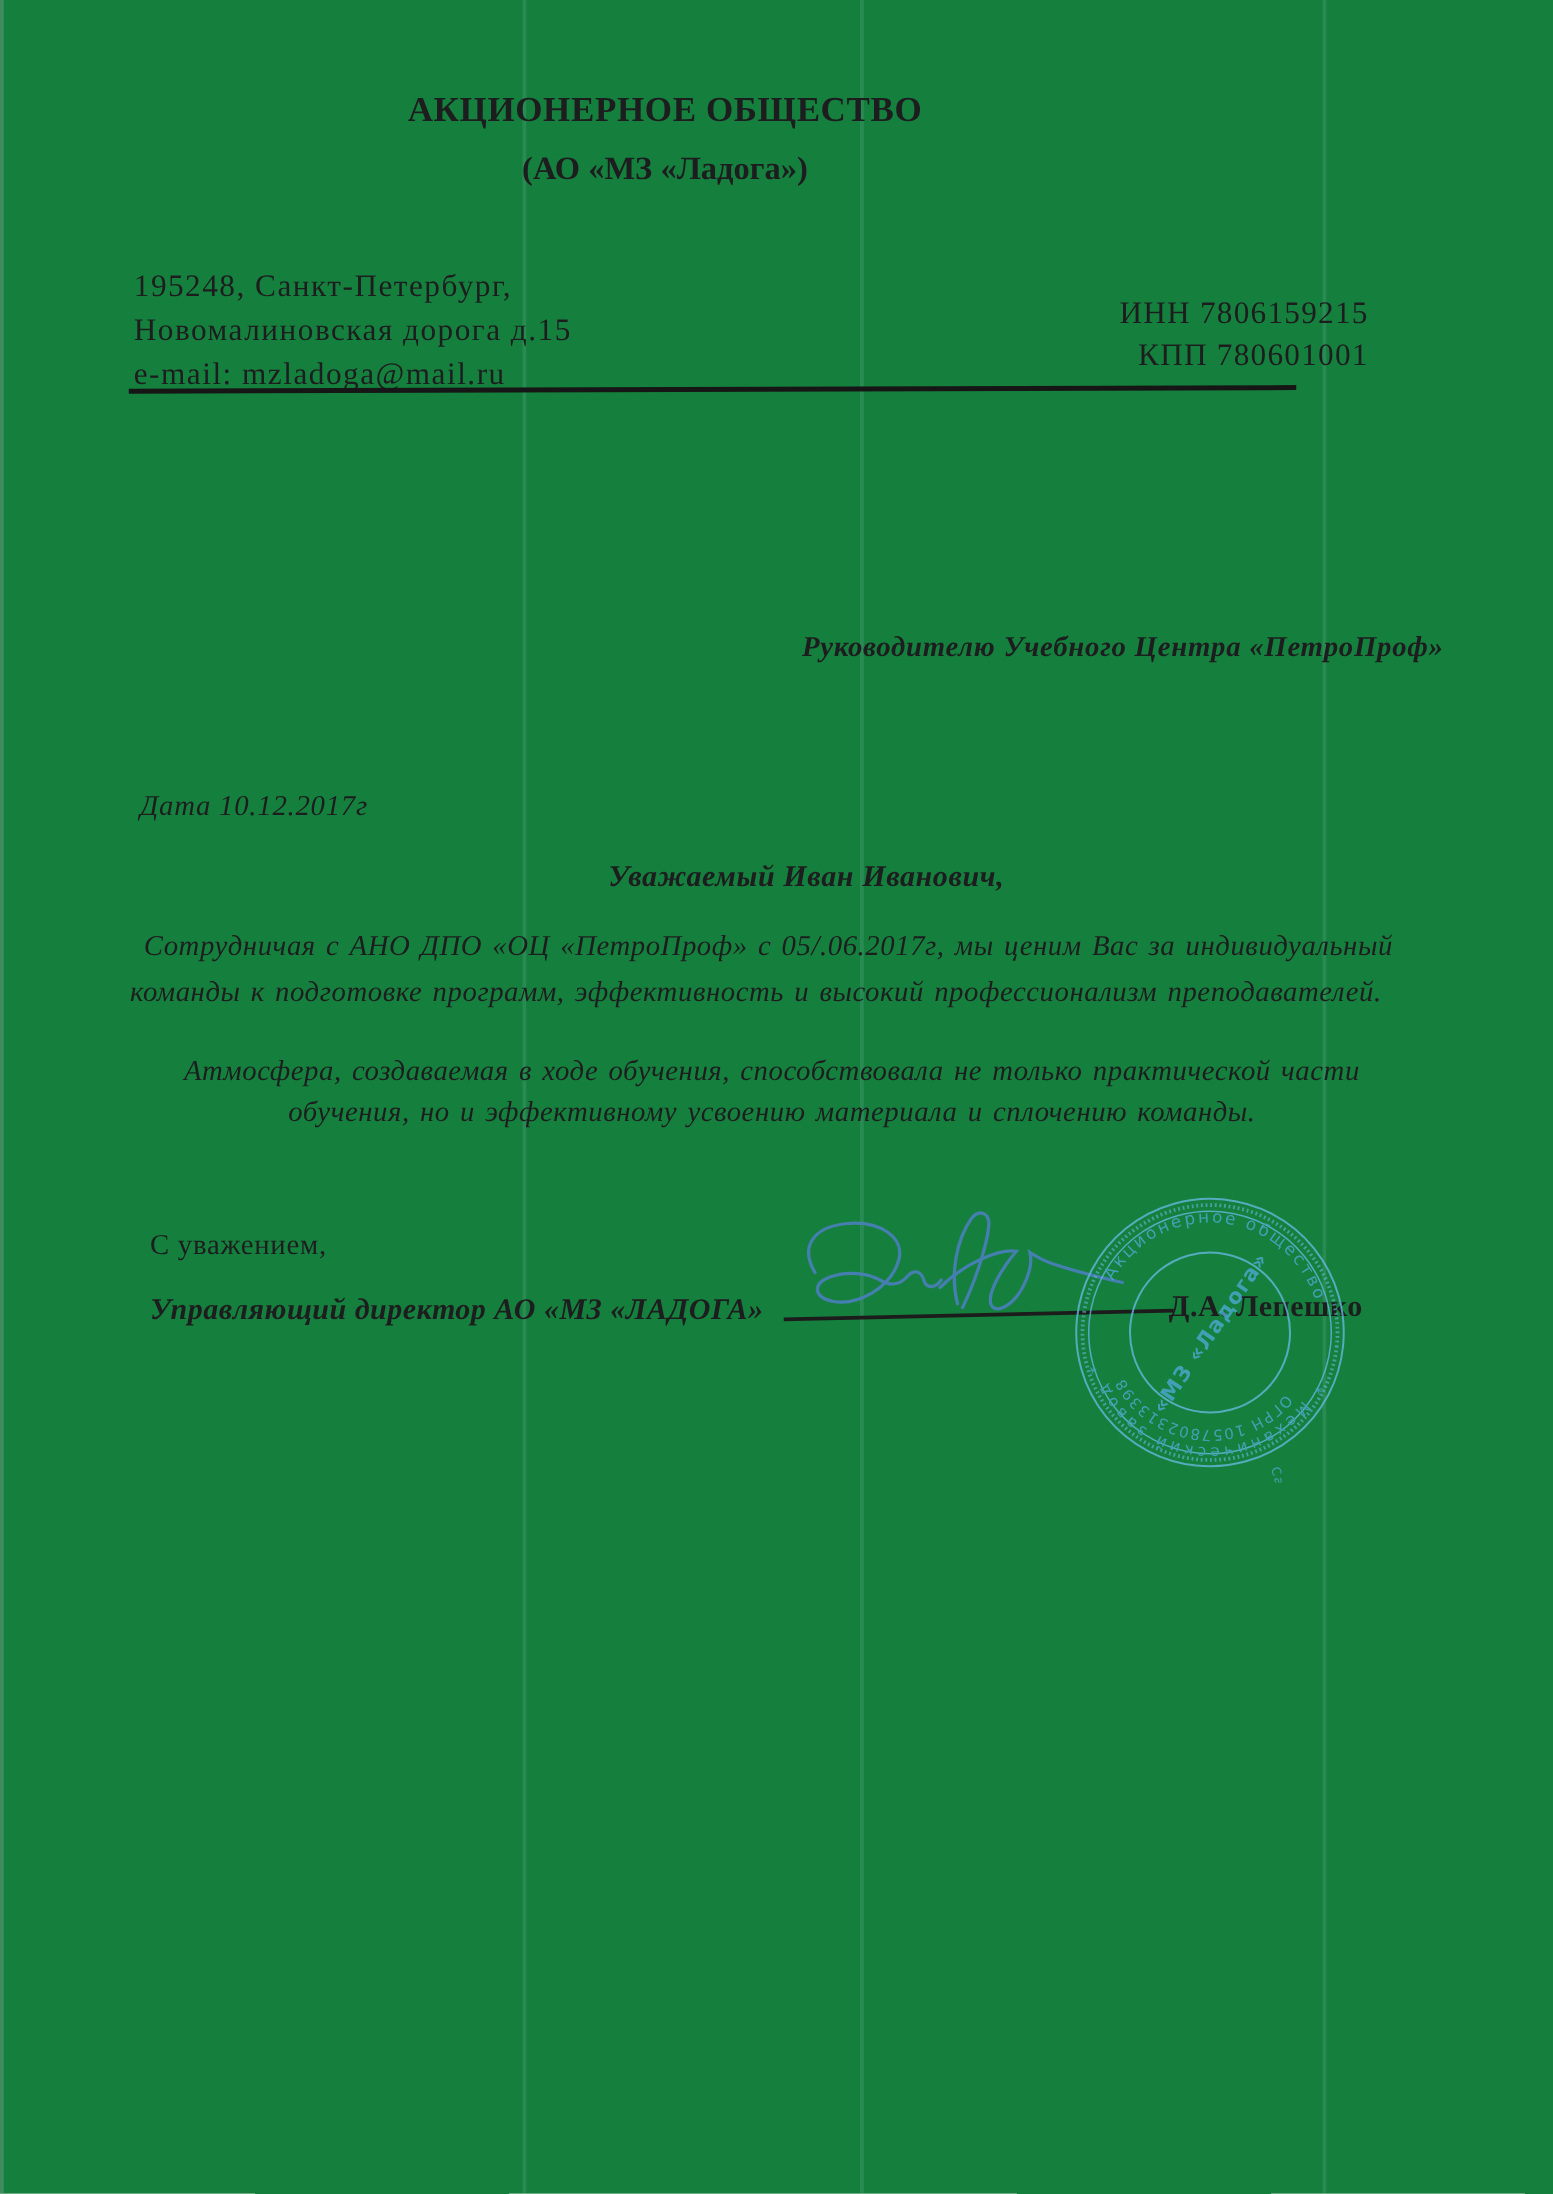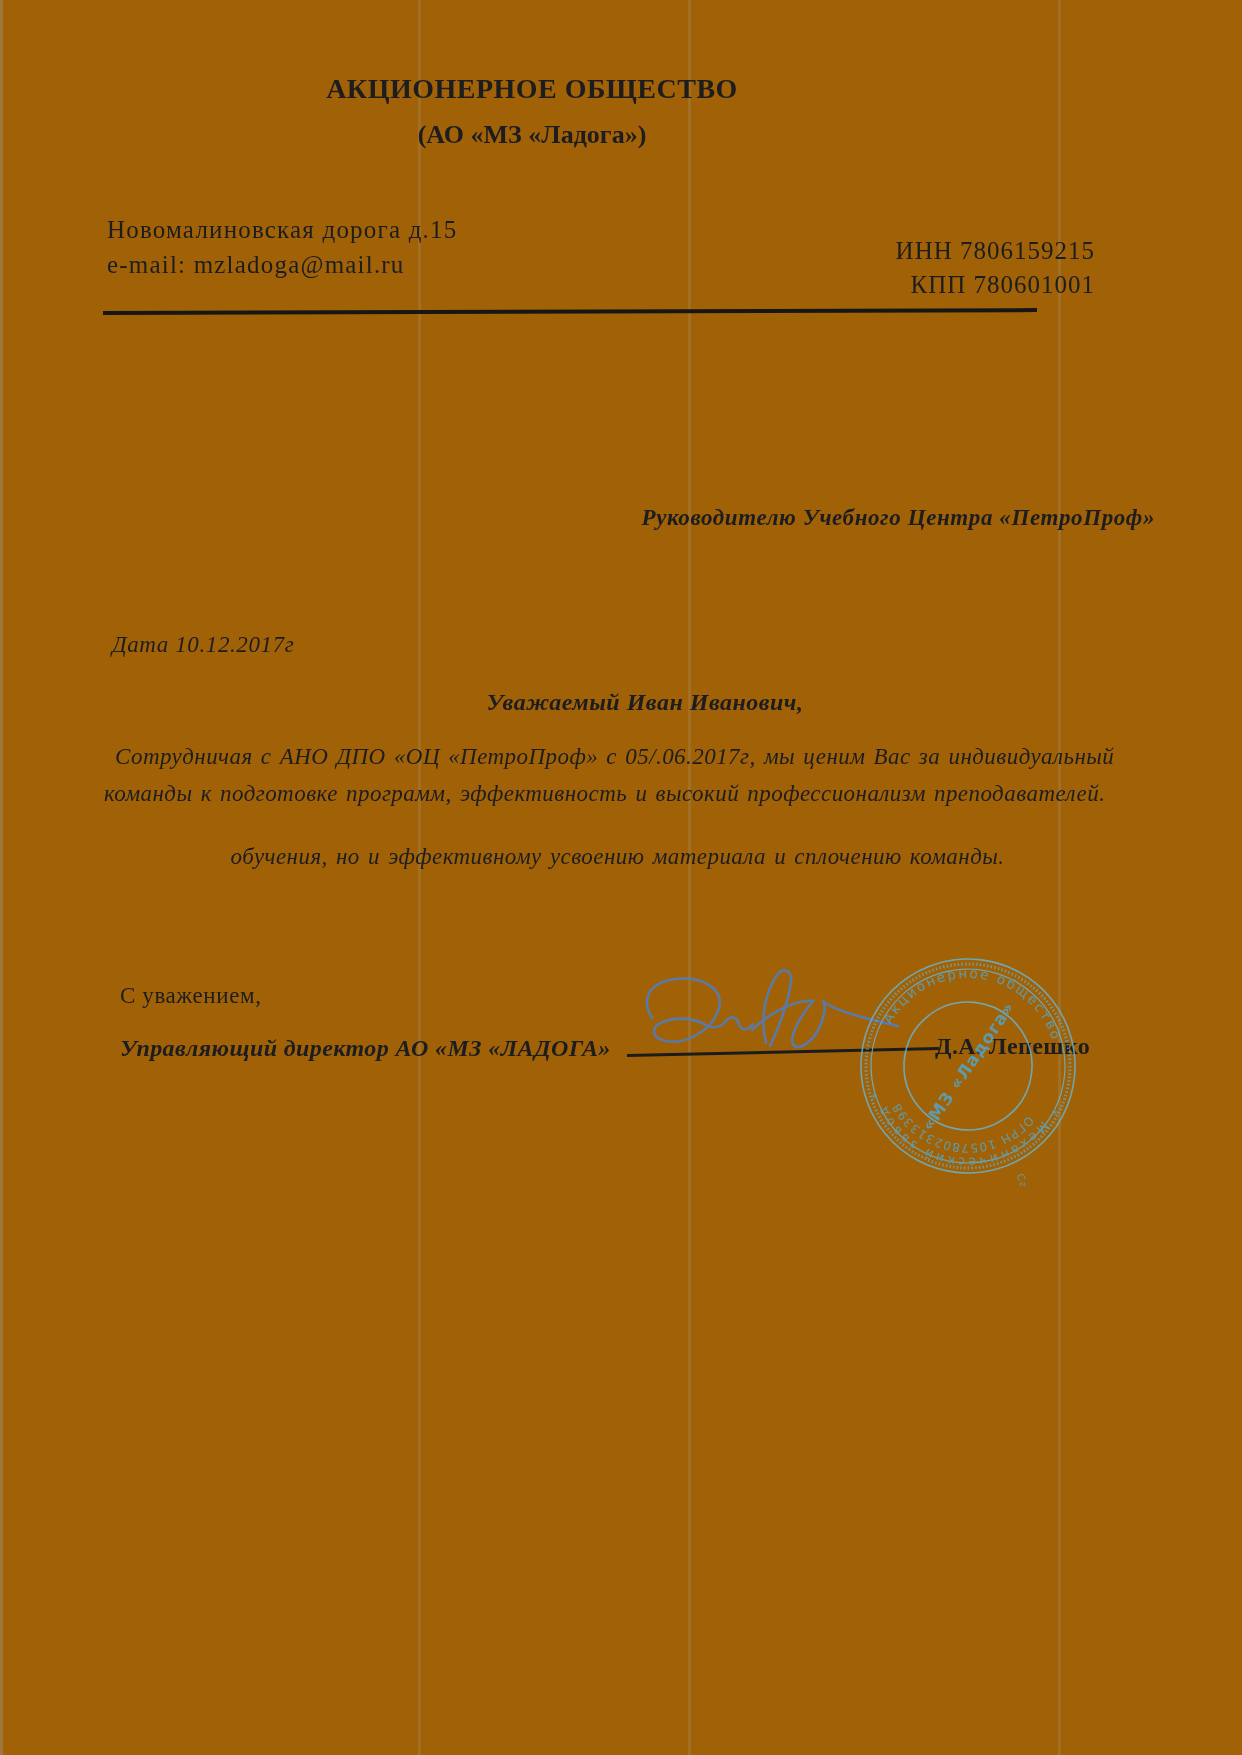--- a/index.html
+++ b/index.html
@@ -1,19 +1,19 @@
 <!DOCTYPE html>
 <html><head>
 <meta charset="utf-8">
 <style>
   html,body{margin:0;padding:0;background:#e9e9e9;}
   .page{
     position:relative;
     width:1242px;height:1755px;
-    background:#a16207;
+    background:#15803d;
     overflow:hidden;
     font-family:"Liberation Serif", serif;
     color:#1d1d1f;
   }
   .abs{position:absolute;}
   
   .streak{position:absolute;top:0;bottom:0;width:3px;background:rgba(170,200,218,0.14);}
   .edge-left{position:absolute;left:0;top:0;bottom:0;width:3px;background:rgba(150,160,168,0.35);}
 
   .org-block{left:0;top:66px;width:1064px;text-align:center;font-weight:bold;line-height:46px;}
@@ -56,20 +56,21 @@
   <div class="streak" style="left:688px"></div>
   <div class="streak" style="left:1058px"></div>
 
   <header>
     <div class="abs org-block">
       <div class="org-l12">АКЦИОНЕРНОЕ ОБЩЕСТВО</div>
       <div class="org-l3">(АО «МЗ «Ладога»)</div>
     </div>
 
     <div class="abs addr-block">
+      <div>195248, Санкт-Петербург,</div>
       <div>Новомалиновская дорога д.15</div>
       <div>e-mail: mzladoga@mail.ru</div>
     </div>
 
     <div class="abs codes-block">
       <div>ИНН 7806159215</div>
       <div>КПП 780601001</div>
     </div>
 
     <div class="abs rule"></div>
@@ -79,20 +80,21 @@
     <div class="abs recipient">Руководителю Учебного Центра «ПетроПроф»</div>
     <div class="abs date-line">Дата 10.12.2017г</div>
     <div class="abs salutation">Уважаемый Иван Иванович,</div>
 
     <div>
       <div class="abs para p1l1">Сотрудничая с АНО ДПО «ОЦ «ПетроПроф» с 05/.06.2017г, мы ценим Вас за индивидуальный</div>
       <div class="abs para p1l2">команды к подготовке программ, эффективность и высокий профессионализм преподавателей.</div>
     </div>
 
     <div class="abs para para2">
+      <div>Атмосфера, создаваемая в ходе обучения, способствовала не только практической части</div>
       <div>обучения, но и эффективному усвоению материала и сплочению команды.</div>
     </div>
 
     <div class="abs closing">С уважением,</div>
     <div class="abs signer-title">Управляющий директор АО «МЗ «ЛАДОГА»</div>
     <div class="abs sig-underline"></div>
     <div class="abs signer-name">Д.А. Лепешко</div>
 
     <svg class="abs sig-svg" width="320" height="120" viewBox="600 950 320 120">
       <g fill="none" stroke="#4d7fc4" stroke-width="2.6" stroke-linecap="round" opacity="0.85">

